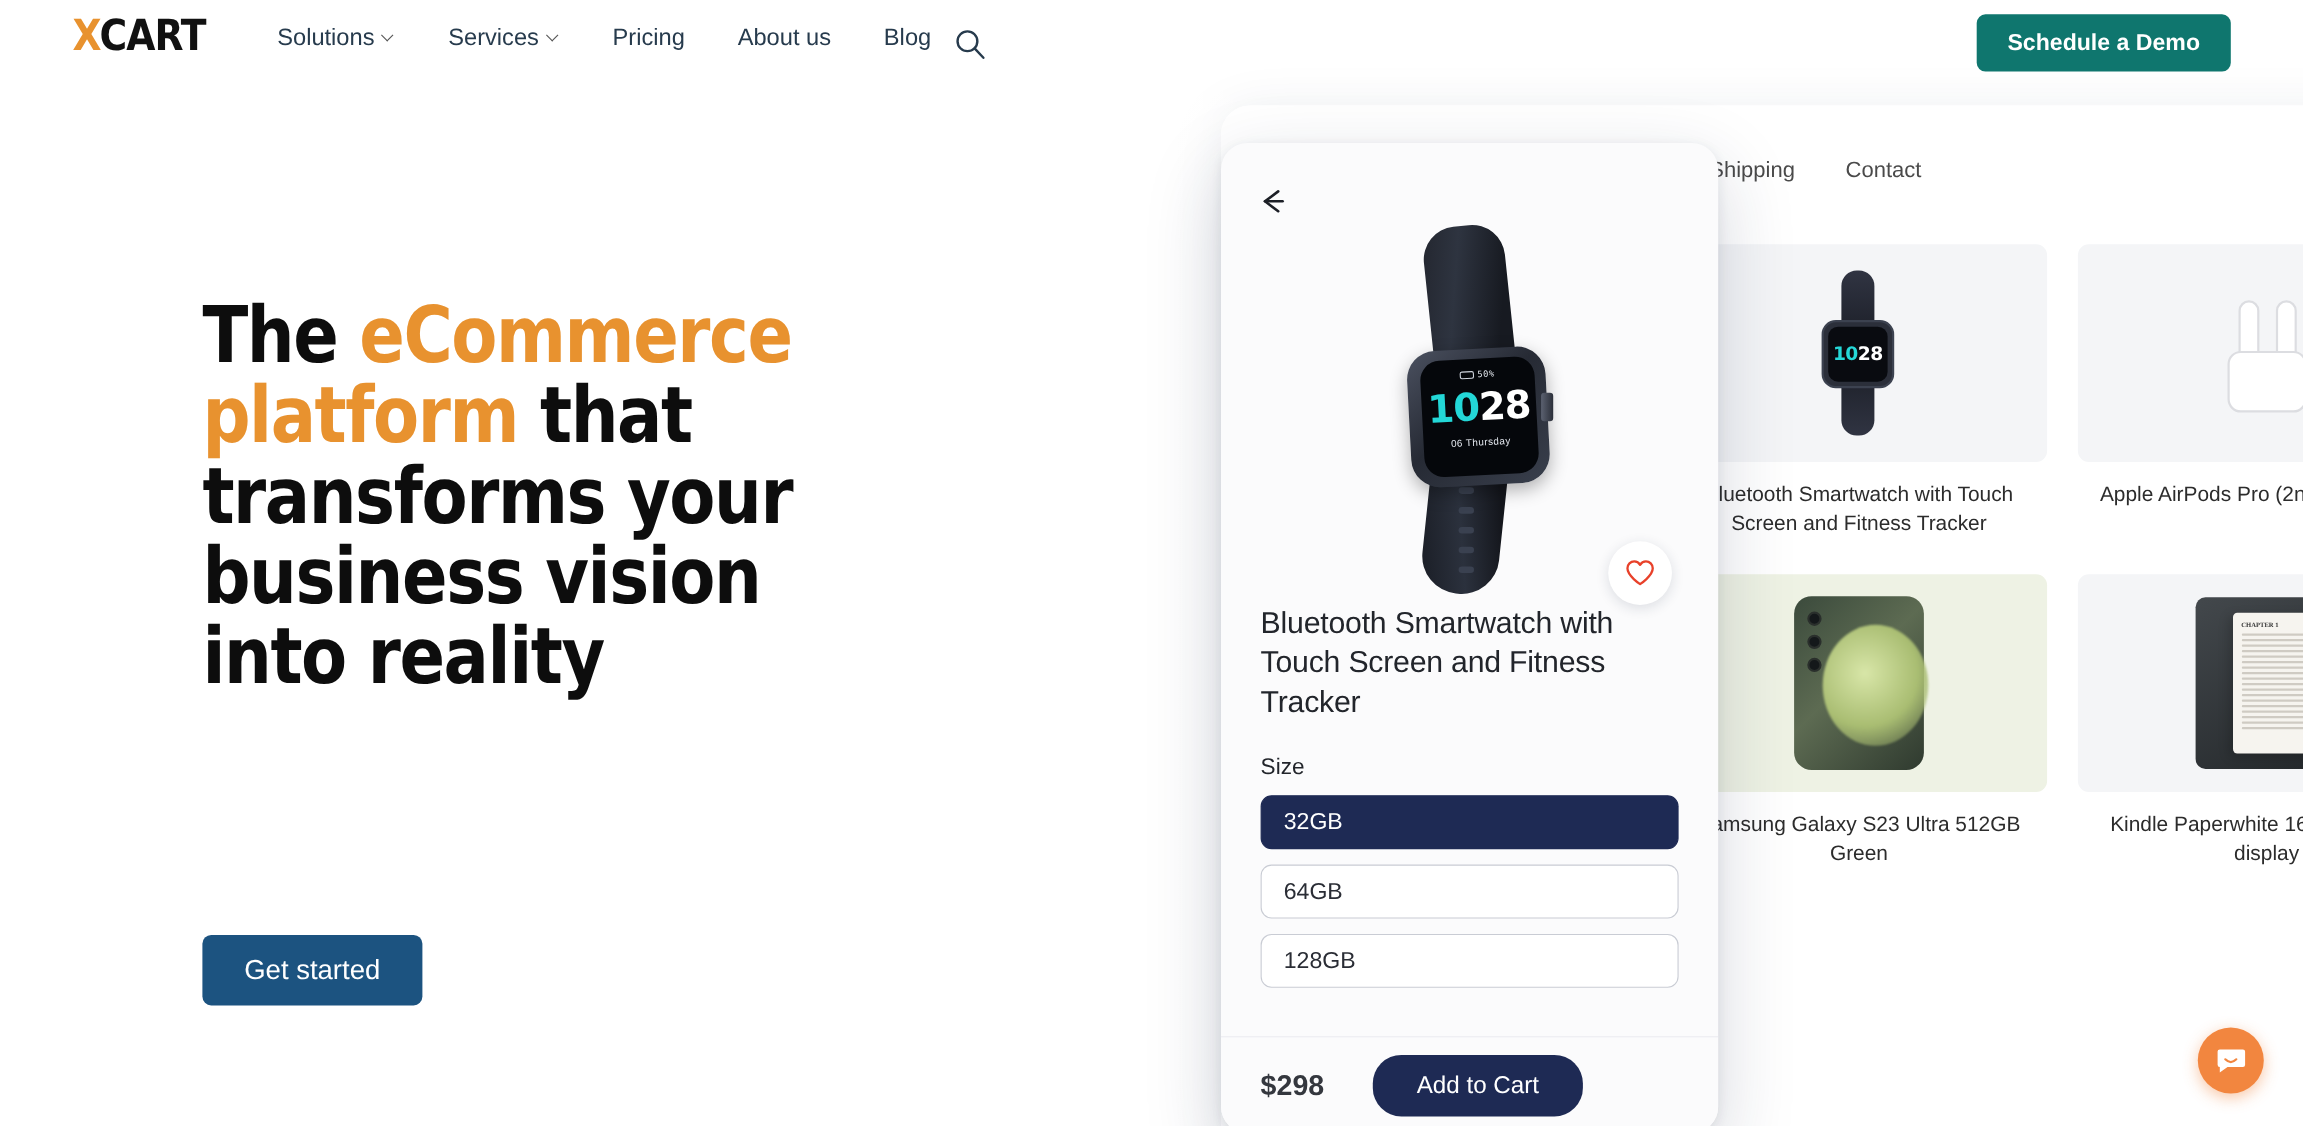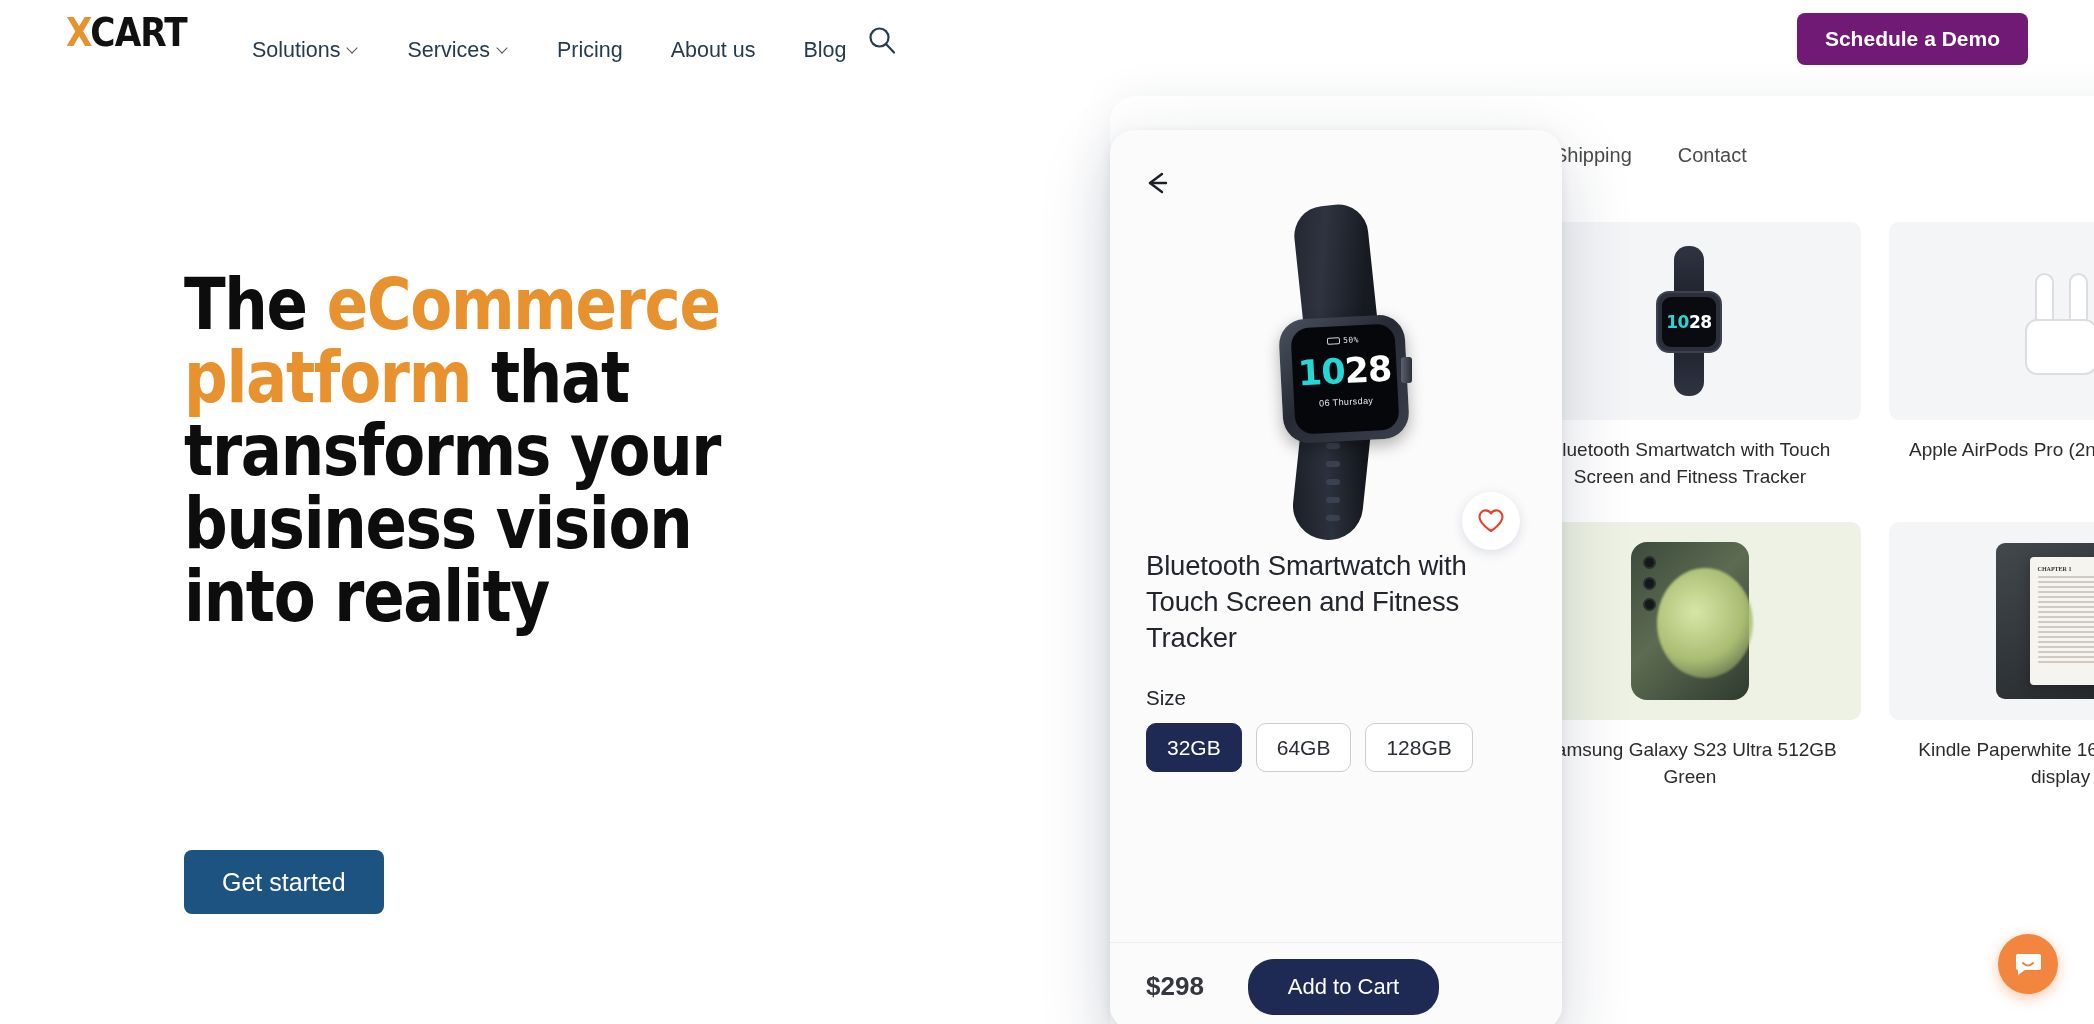--- a/index.html
+++ b/index.html
@@ -20,42 +20,42 @@
   }
   .logo {
     position: absolute; left: 66px; top: 12px;
     font-family: "DejaVu Sans", sans-serif;
     font-weight: 700; font-size: 39px; letter-spacing: -1px;
     color: #111; line-height: 42px;
     transform: scaleX(0.88); transform-origin: left center;
   }
   .logo .x { color: #e8922f; }
   .navlinks {
-    position: absolute; left: 228px; top: 32px;
+    position: absolute; left: 228px; top: 16px;
     display: flex; align-items: flex-start; gap: 0px;
   }
   .navlink {
     font-size: 21.5px; color: #273b4d; padding: 6px 24px;
     white-space: nowrap; cursor: pointer; display: flex; align-items: center; gap: 8px;
     font-family: "Liberation Sans", sans-serif;
   }
   .caret { display:inline-block; width: 11px; height: 11px; position: relative; top:-2px;}
   .caret::after{
     content:""; position:absolute; left:0; top:1px;
     width:7px;height:7px;border-right:1.8px solid #555;border-bottom:1.8px solid #555;
     transform: rotate(45deg);
   }
   .search-btn {
     position:absolute; left: 866px; top: 24px;
     width: 32px; height: 32px; cursor:pointer;
   }
   .search-btn svg { display:block; }
   .demo-btn {
     position: absolute; right: 66px; top: 13px;
-    background: #701a75; color: #fff;
+    background: #0f766e; color: #fff;
     font-size: 21px; font-weight: 600;
     padding: 13px 28px; border-radius: 8px;
     cursor: pointer; white-space: nowrap;
     line-height: 26px;
   }
 
   
   .hero-left { position: absolute; left: 0; top: 0; width: 1070px; height: 812px; background:#fff; z-index: 40;}
   .headline {
     position: absolute; left: 184px; top: 268px; width: 700px;
@@ -244,21 +244,21 @@
   }
   .pc-body{ position:absolute; left:0; top: 418px; width:452px; padding: 0 36px;}
   .pc-title{
     font-size: 27.5px; line-height: 36px; color:#22252b; font-weight: 400;
     letter-spacing:-0.2px;
   }
   .pc-desc{
     margin-top: 14px; font-size: 19.5px; line-height: 28px; color:#9b9ea6;
   }
   .pc-sizelabel{ margin-top: 30px; font-size: 20.5px; color:#22252b;}
-  .pc-sizes{ margin-top: 13px; display:flex; gap: 14px; }
+  .pc-sizes{ margin-top: 13px; display:flex; gap: 14px; flex-direction: column; }
   .pill{
     font-size: 21px; padding: 11px 20px; border-radius: 10px;
     border:1.5px solid #c9ccd4; color:#2a2d35; cursor:pointer; line-height:25px;
     background:#fff;
   }
   .pill.active{ background:#1e2a54; color:#fff; border-color:#1e2a54;}
   .pc-foot{
     position:absolute; left:0; bottom:0; width:452px; height: 88px;
     border-top:1px solid #ececf0; background:#fbfbfc;
     display:flex;align-items:center; padding: 0 36px; gap: 44px;

